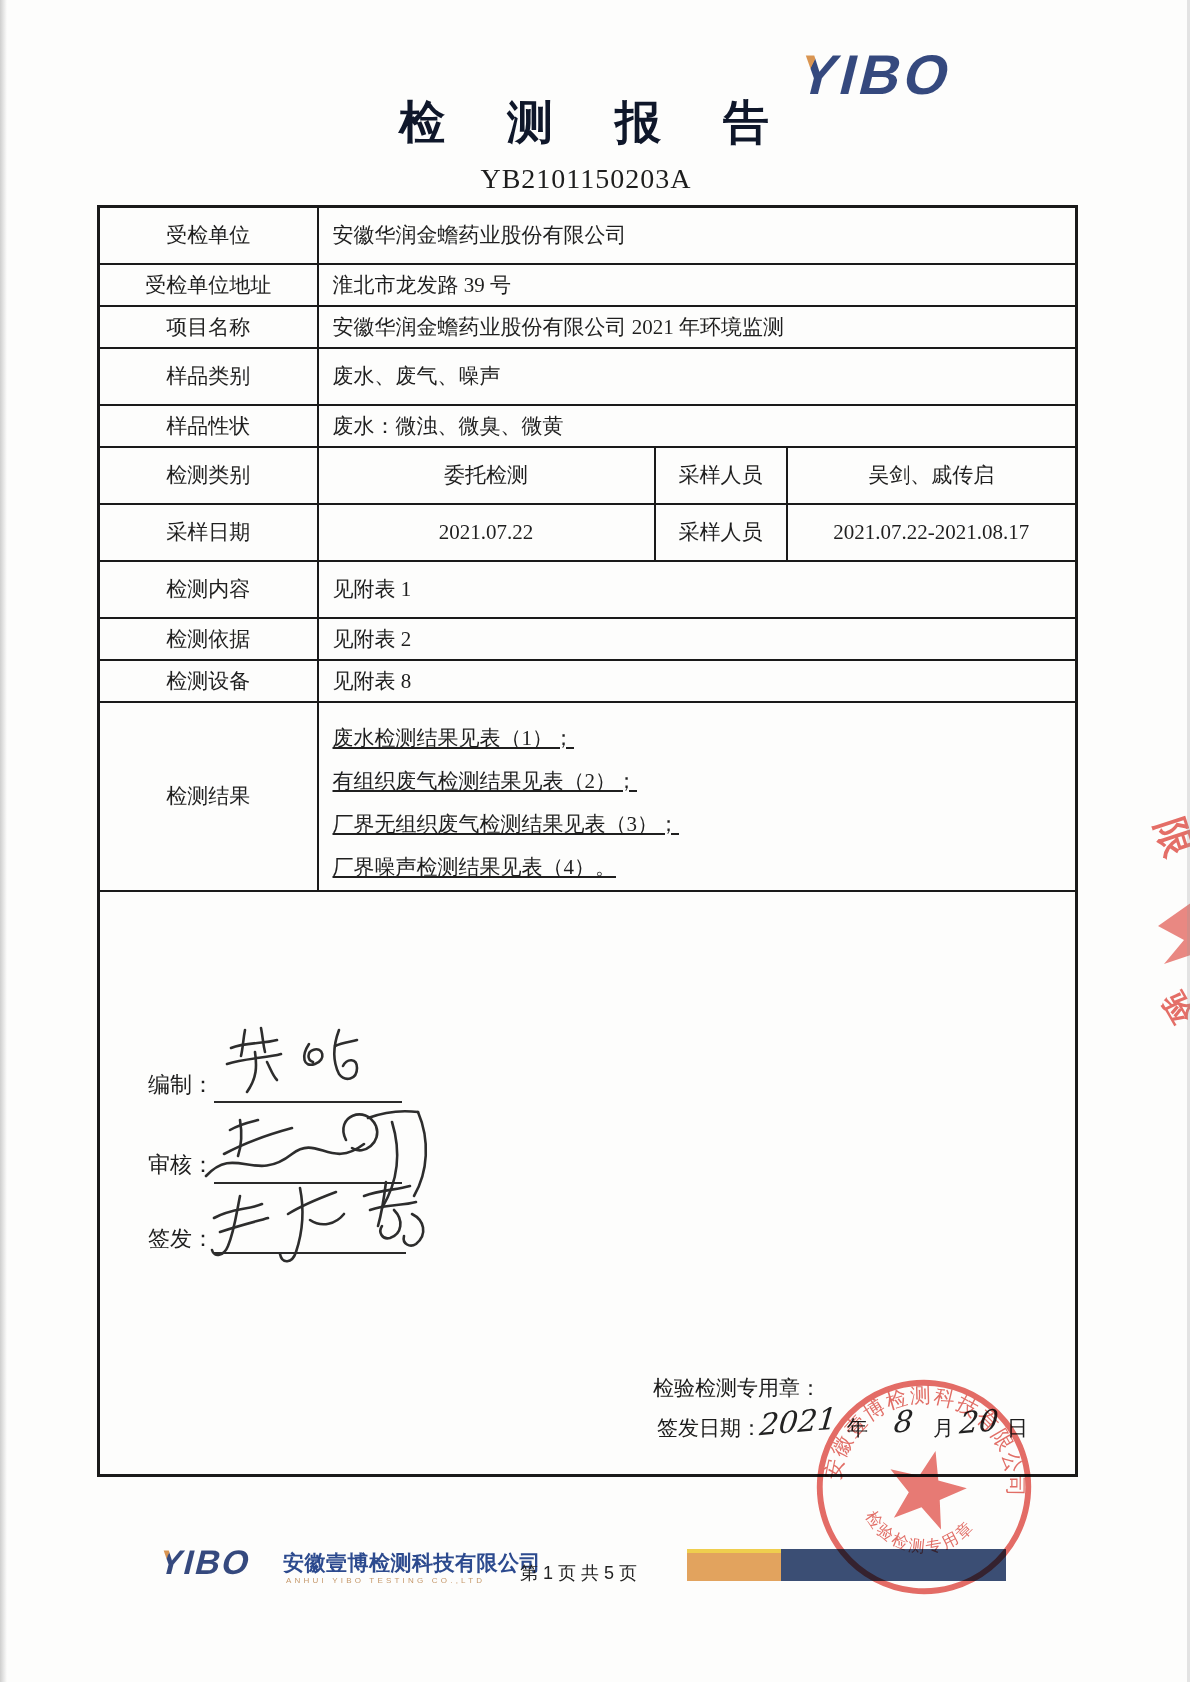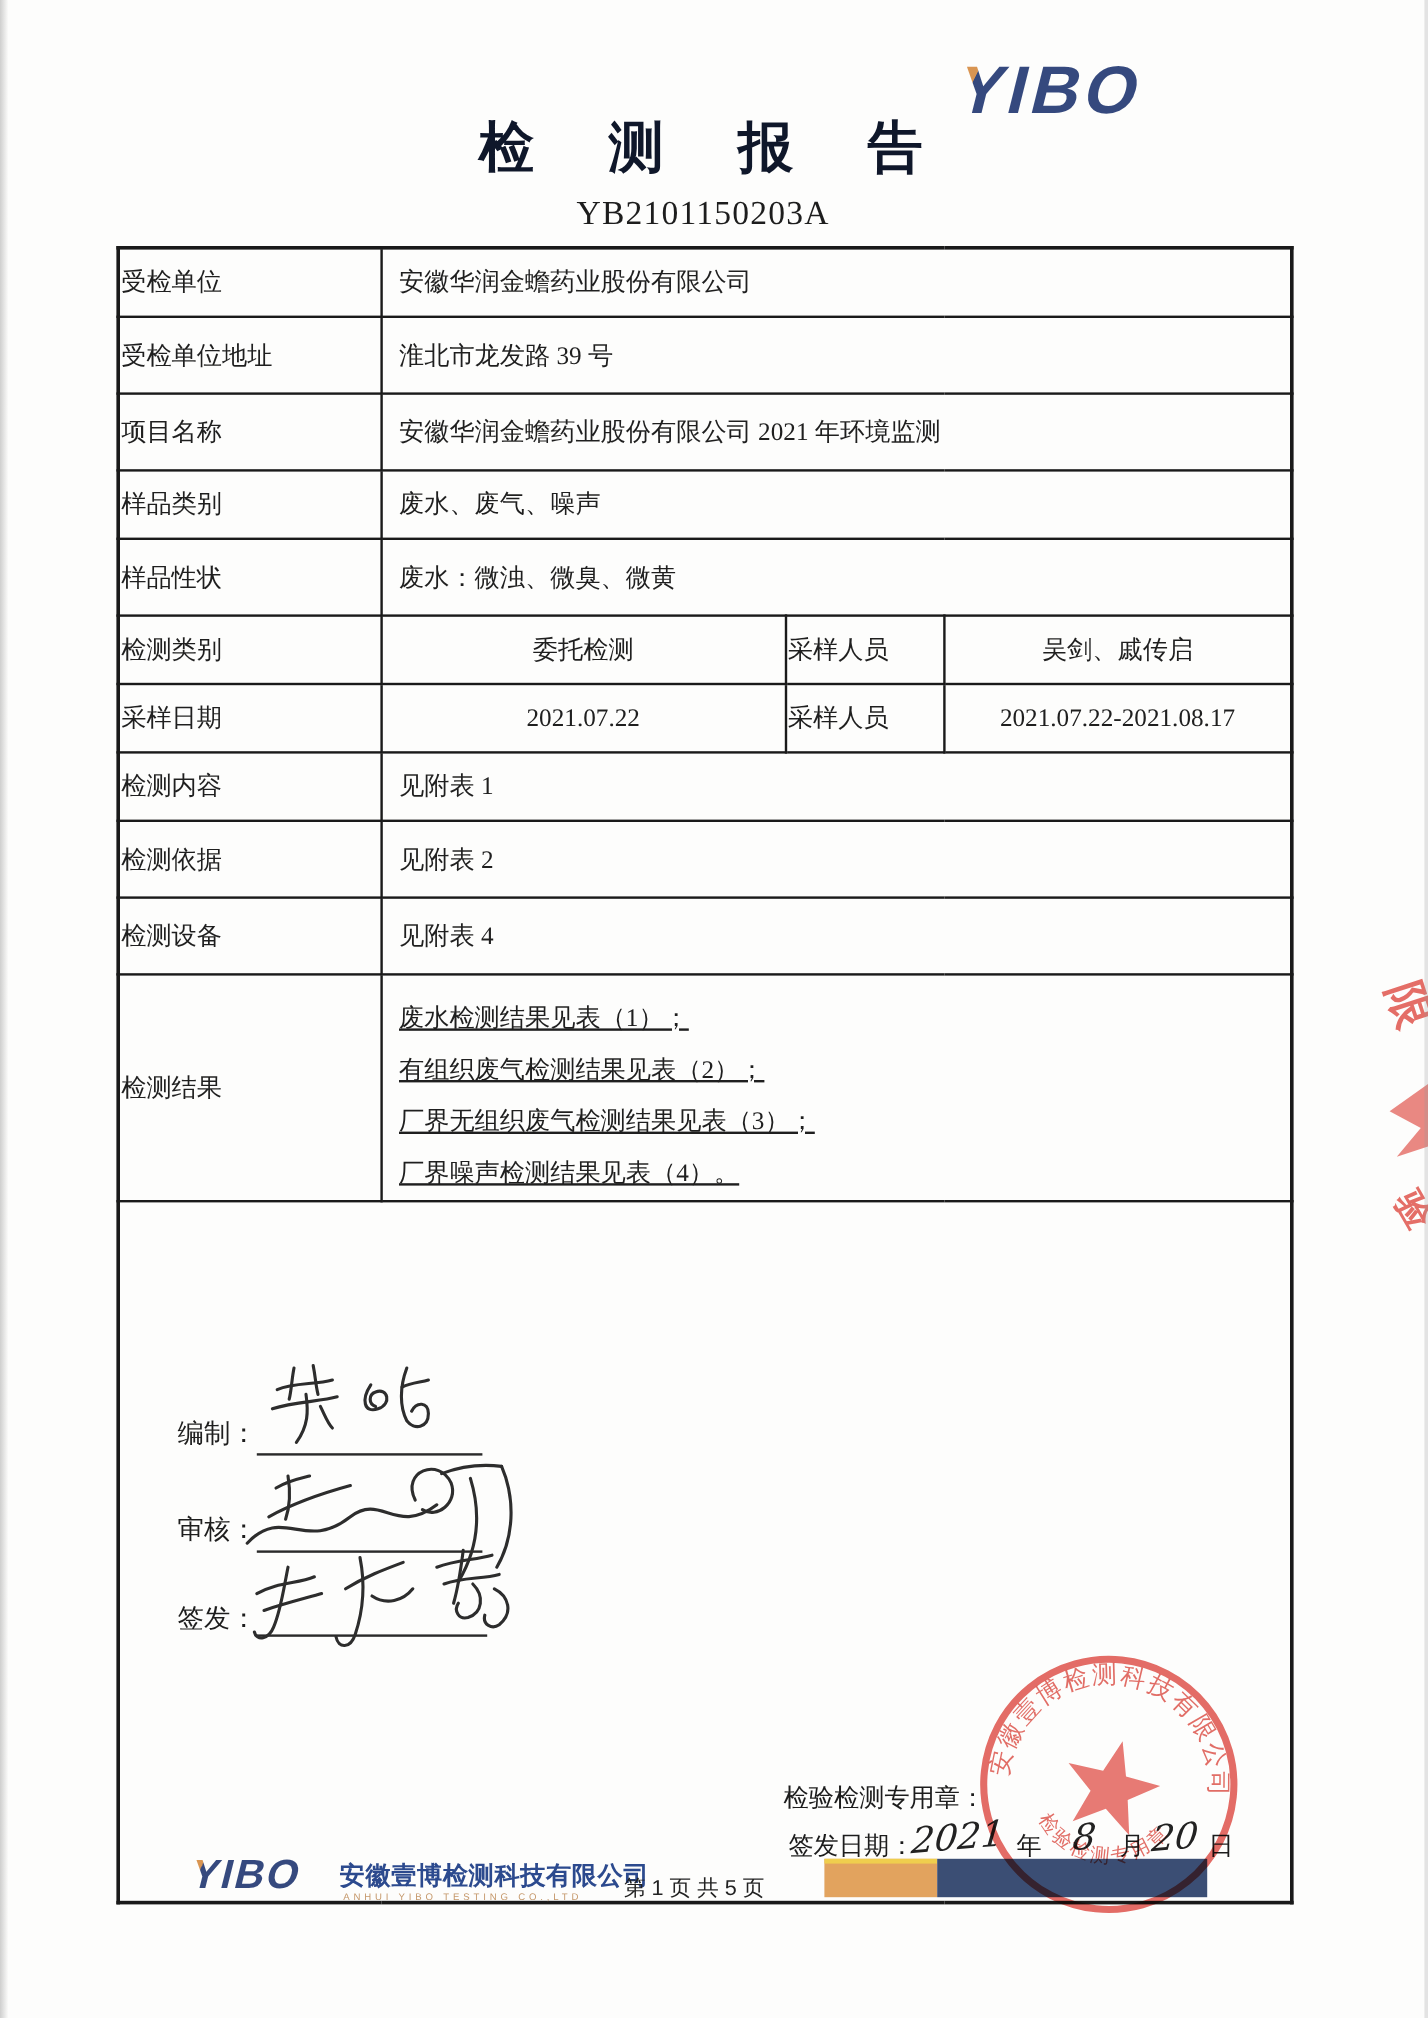--- a/index.html
+++ b/index.html
@@ -19,24 +19,24 @@
         transform:skewX(-14deg);display:inline-block;
         background:linear-gradient(104deg,#d99552 0%,#d99552 9%,#35497e 9.5%);
         -webkit-background-clip:text;background-clip:text;color:transparent;}
   .yibo-main{position:absolute;left:800px;top:42px;font-size:56px;letter-spacing:4px;}
 
   
   table.report{position:absolute;left:97px;top:205px;width:978px;border-collapse:collapse;
         table-layout:fixed;border:3px solid #1a1a1a;}
   table.report td{border:2px solid #1a1a1a;font-size:21px;vertical-align:middle;
         overflow:hidden;}
-  td.lbl{text-align:left;}
+  td.lbl{text-align:center;}
   td.val{padding-left:14px;margin-left:34px;}
   td.valc{text-align:center;padding:0;}
-  tr.ha{height:57px;} tr.hb{height:64px;}
+  tr.ha{height:57px;} tr.hb{height:42px;}
   tr.hres{height:174px;}
   tr.hbig{height:585px;margin-left:40px;}
   td.results{vertical-align:top;padding-top:14px;}
   td.results div{line-height:43px;text-decoration:underline;}
   td.bigcell{position:relative;padding:0;}
 
   
   .sig-label{position:absolute;font-size:22px;color:#1e1e1e;}
   .sig-line{position:absolute;height:0;border-bottom:2px solid #2a2a2a;}
   .sig-svg{position:absolute;}
@@ -120,21 +120,21 @@
     <tr class="ha">
       <td class="lbl">检测内容</td>
       <td class="val" colspan="3">见附表 1</td>
     </tr>
     <tr class="hb">
       <td class="lbl">检测依据</td>
       <td class="val" colspan="3">见附表 2</td>
     </tr>
     <tr class="hb">
       <td class="lbl">检测设备</td>
-      <td class="val" colspan="3">见附表 4</td>
+      <td class="val" colspan="3">见附表 8</td>
     </tr>
     <tr class="hres">
       <td class="lbl">检测结果</td>
       <td class="val results" colspan="3">
         <div>废水检测结果见表（1）；</div>
         <div>有组织废气检测结果见表（2）；</div>
         <div>厂界无组织废气检测结果见表（3）；</div>
         <div>厂界噪声检测结果见表（4）。</div>
       </td>
     </tr>

